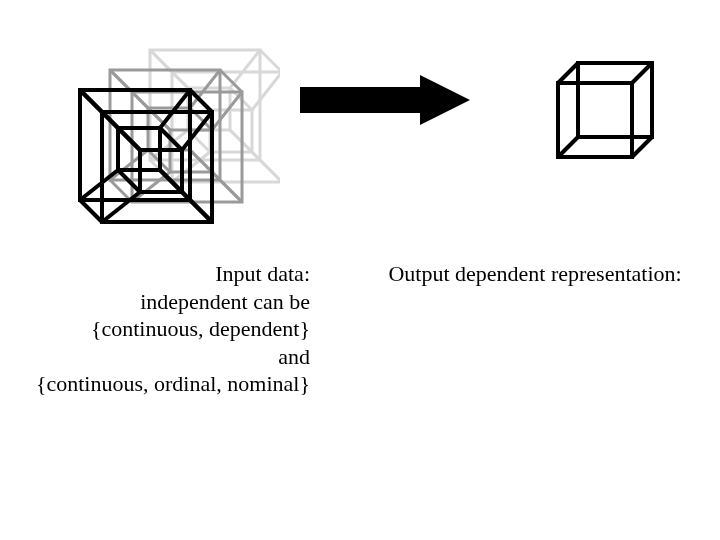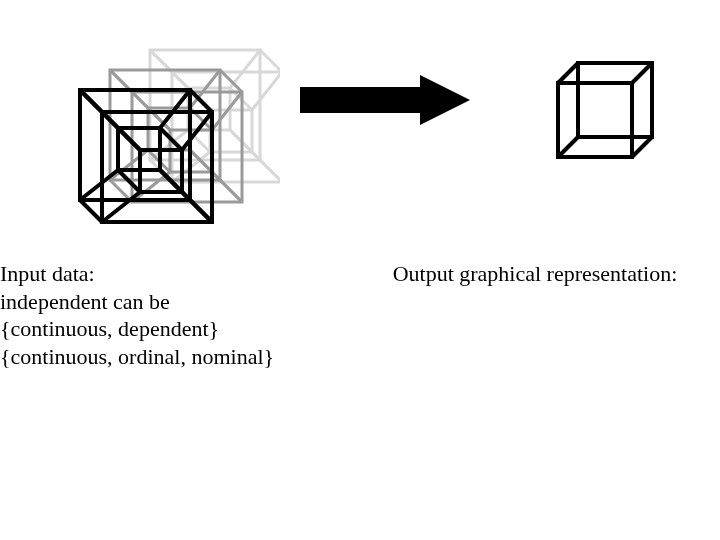--- a/index.html
+++ b/index.html
@@ -36,21 +36,21 @@
     left: 550px;
     top: 55px;
     width: 110px;
     height: 110px;
   }
   .left-caption {
     position: absolute;
     left: 0px;
     top: 260px;
     width: 310px;
-    text-align: left;
+    text-align: right;
     line-height: 1.25;
   }
   .right-caption {
     position: absolute;
     left: 370px;
     top: 260px;
     width: 330px;
     text-align: center;
     line-height: 1.25;
   }
@@ -156,20 +156,21 @@
         <line x1="8" y1="102" x2="28" y2="82"></line>
         <line x1="82" y1="102" x2="102" y2="82"></line>
       </g>
     </svg>
   </div>
 
   <div class="left-caption">
     <span class="line">Input data:</span>
     <span class="line">independent can be</span>
     <span class="line">{continuous, dependent}</span>
+    <span class="line">and</span>
     <span class="line">{continuous, ordinal, nominal}</span>
   </div>
 
   <div class="right-caption">
-    <span class="line">Output graphical representation:</span>
+    <span class="line">Output dependent representation:</span>
   </div>
 
 </div>
 
 </body></html>

